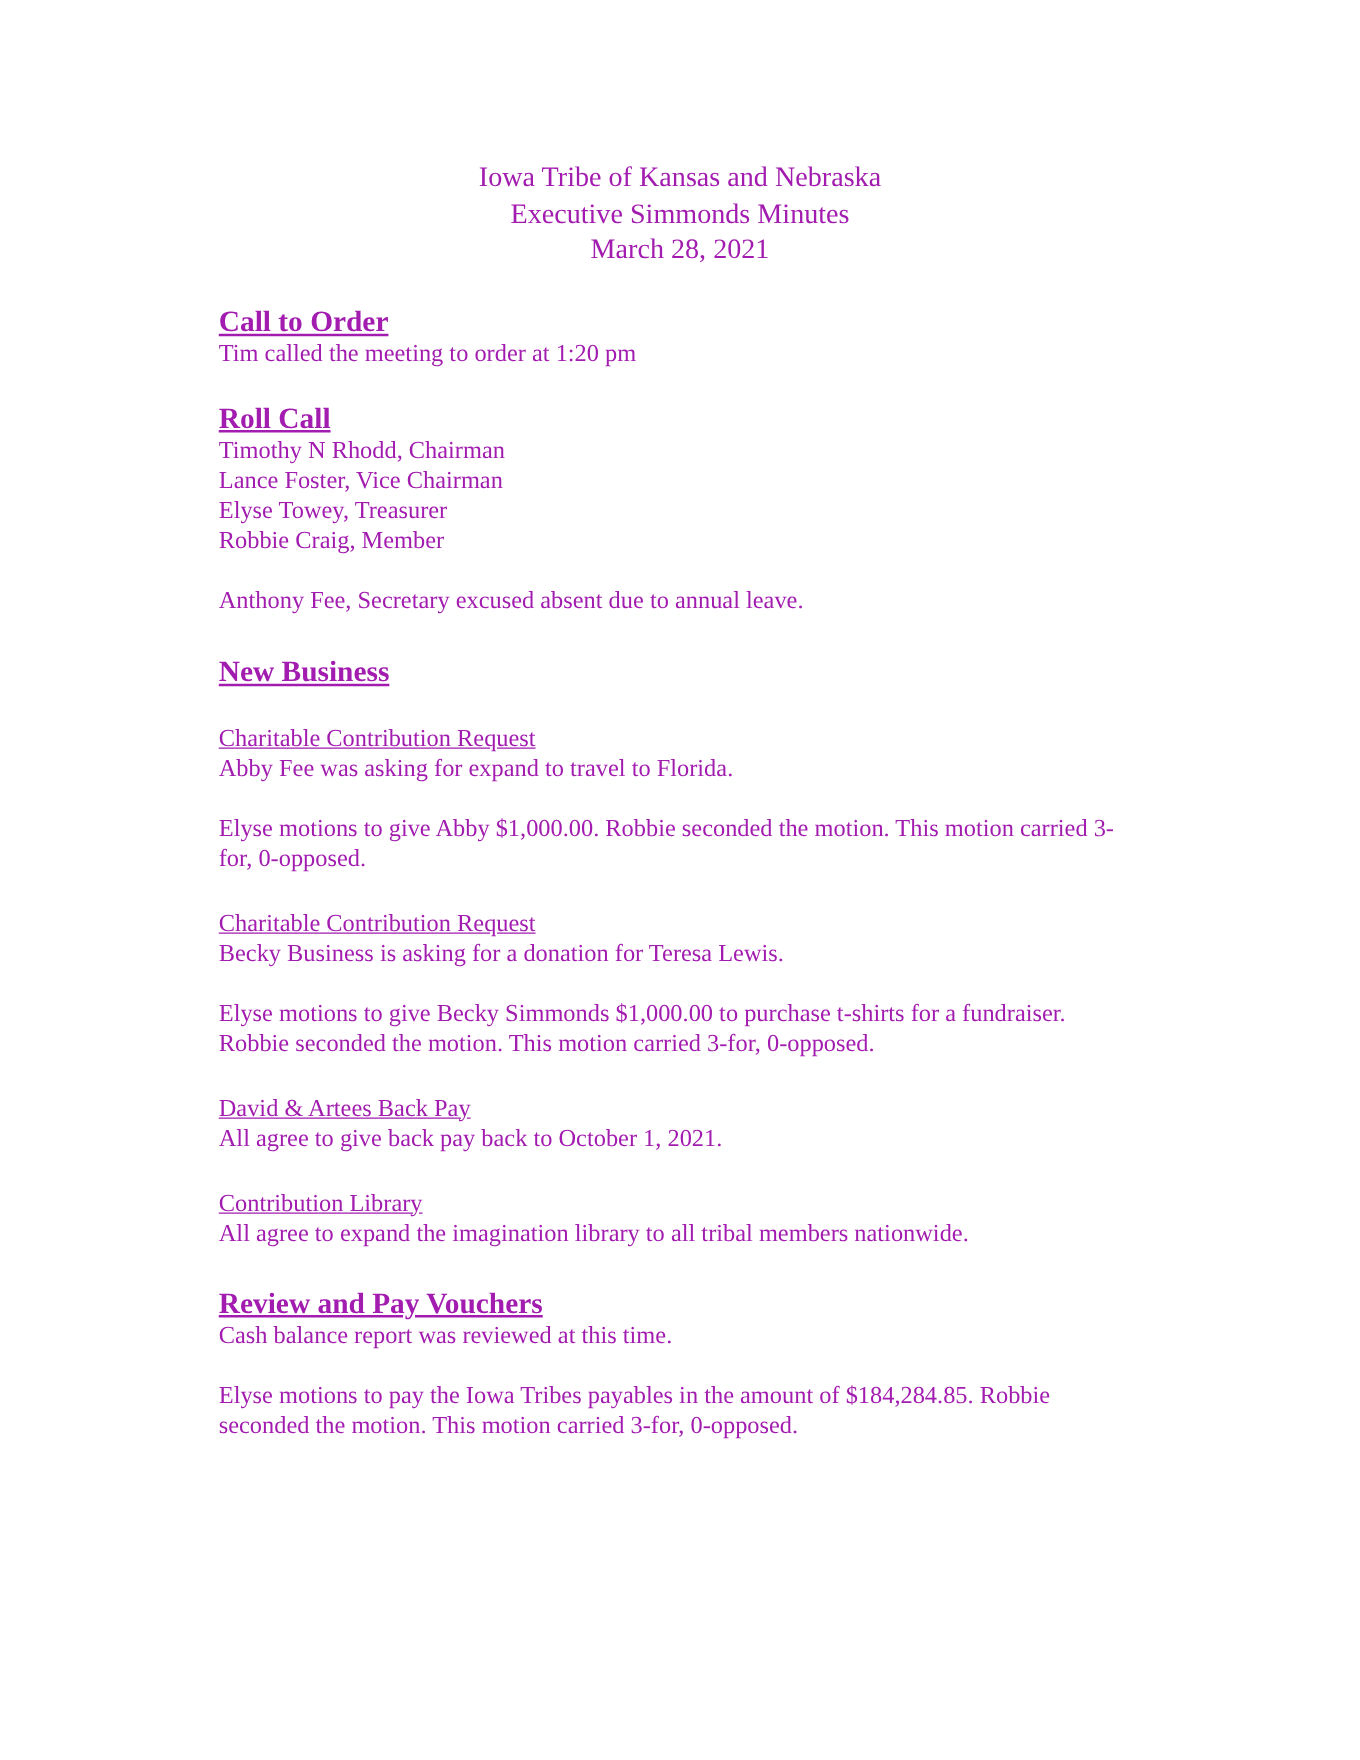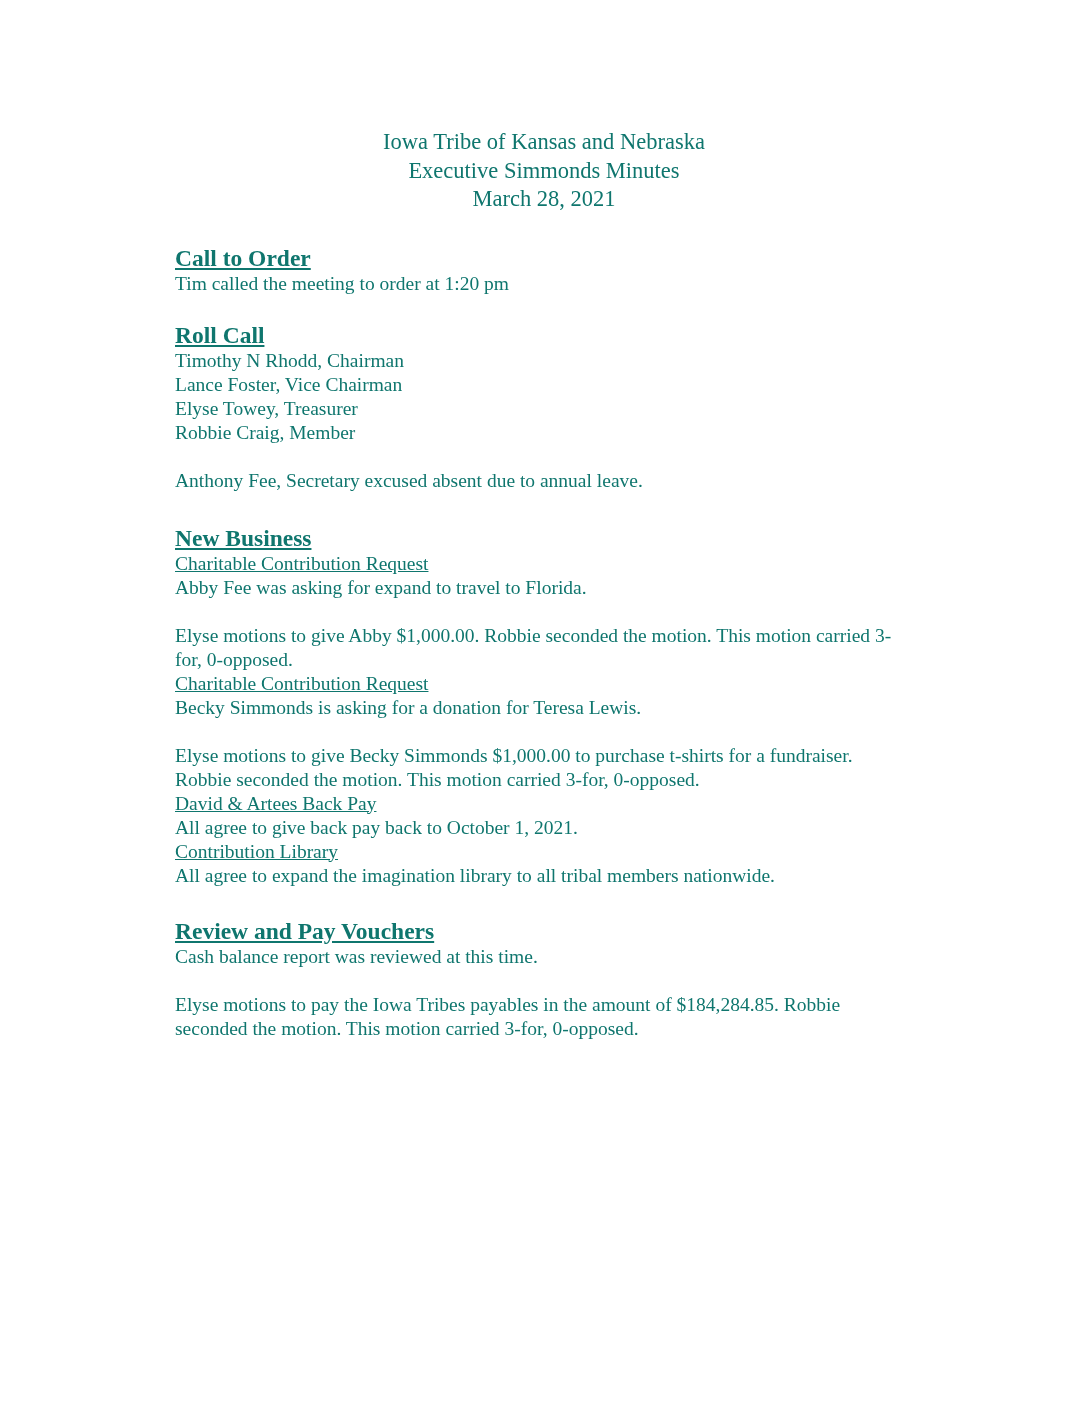--- a/index.html
+++ b/index.html
@@ -3,21 +3,21 @@
 <meta charset="utf-8">
 <style>
   * { margin: 0; padding: 0; box-sizing: border-box; }
   html, body { background: #ffffff; }
   .page {
     position: relative;
     width: 994px;
     height: 1408px;
     margin: 0 auto;
     background: #ffffff;
-    color: #0f766e;
+    color: #a21caf;
     font-family: "Liberation Serif", "DejaVu Serif", serif;
     overflow: hidden;
   }
   .content {
     padding: 128px 128px 0 128px;
   }
   .title-block {
     text-align: center;
     font-size: 22.5px;
     line-height: 28.5px;
@@ -35,21 +35,21 @@
   }
   .body-text {
     font-size: 19.5px;
     line-height: 24px;
   }
   
   .mt-heading-1 { margin-top: 30px; }   
   .mt-section   { margin-top: 25px; }   
   .mt-para      { margin-top: 24px; }   
   .mt-newbiz    { margin-top: 31px; }
-  .mt-subitem   { }
+  .mt-subitem   { margin-top: 28px; }
   .mt-review    { margin-top: 29px; }
 </style>
 </head>
 <body>
 
 <div class="page">
   <div class="content">
 
     <div class="title-block">
       <div>Iowa Tribe of Kansas and Nebraska</div>
@@ -67,21 +67,21 @@
     <div class="body-text">Robbie Craig, Member</div>
     <div class="body-text mt-para">Anthony Fee, Secretary excused absent due to annual leave.</div>
 
     <div class="h1 mt-newbiz">New Business</div>
 
     <div class="sub mt-subitem">Charitable Contribution Request</div>
     <div class="body-text">Abby Fee was asking for expand to travel to Florida.</div>
     <div class="body-text mt-para">Elyse motions to give Abby $1,000.00. Robbie seconded the motion. This motion carried 3-for, 0-opposed.</div>
 
     <div class="sub mt-subitem">Charitable Contribution Request</div>
-    <div class="body-text">Becky Simmonds is asking for a donation for Teresa Lewis.</div>
+    <div class="body-text">Becky Business is asking for a donation for Teresa Lewis.</div>
     <div class="body-text mt-para">Elyse motions to give Becky Simmonds $1,000.00 to purchase t-shirts for a fundraiser. Robbie seconded the motion. This motion carried 3-for, 0-opposed.</div>
 
     <div class="sub mt-subitem">David &amp; Artees Back Pay</div>
     <div class="body-text">All agree to give back pay back to October 1, 2021.</div>
 
     <div class="sub mt-subitem">Contribution Library</div>
     <div class="body-text">All agree to expand the imagination library to all tribal members nationwide.</div>
 
     <div class="h1 mt-review">Review and Pay Vouchers</div>
     <div class="body-text">Cash balance report was reviewed at this time.</div>

